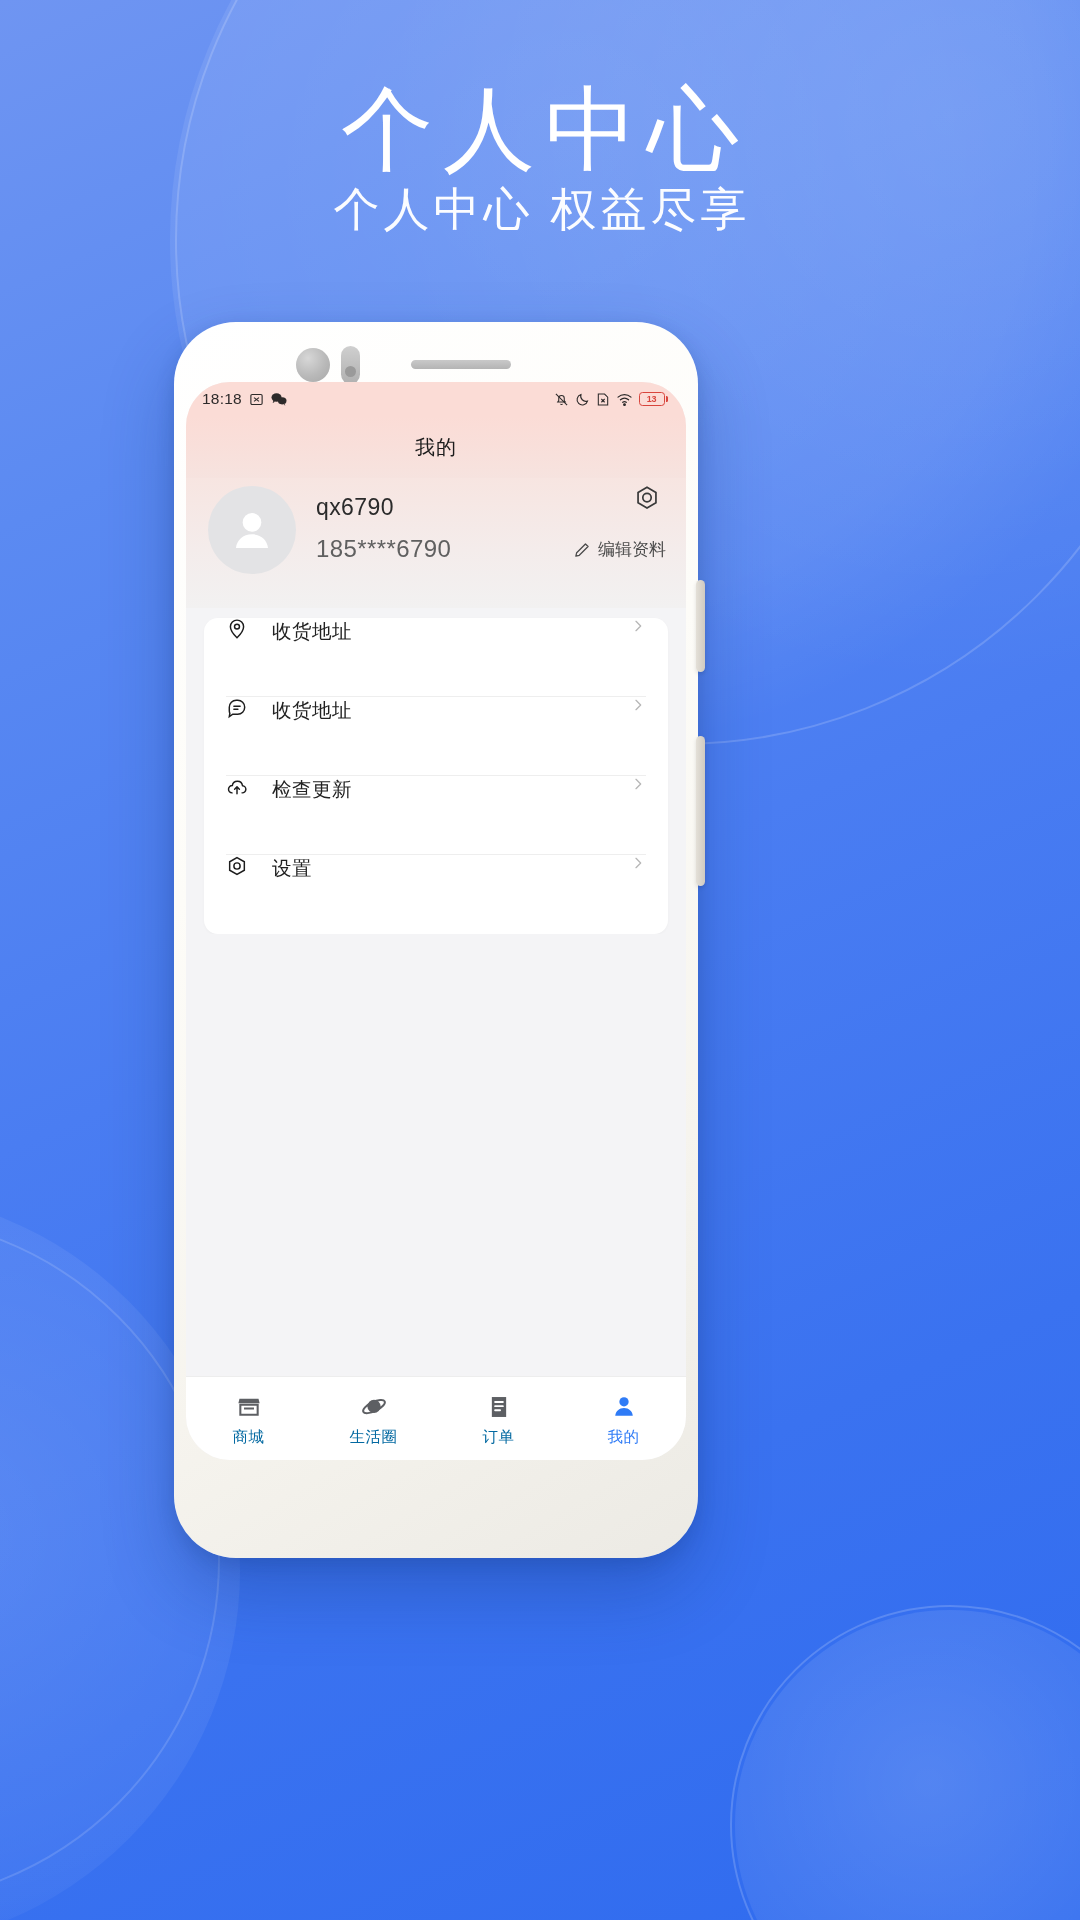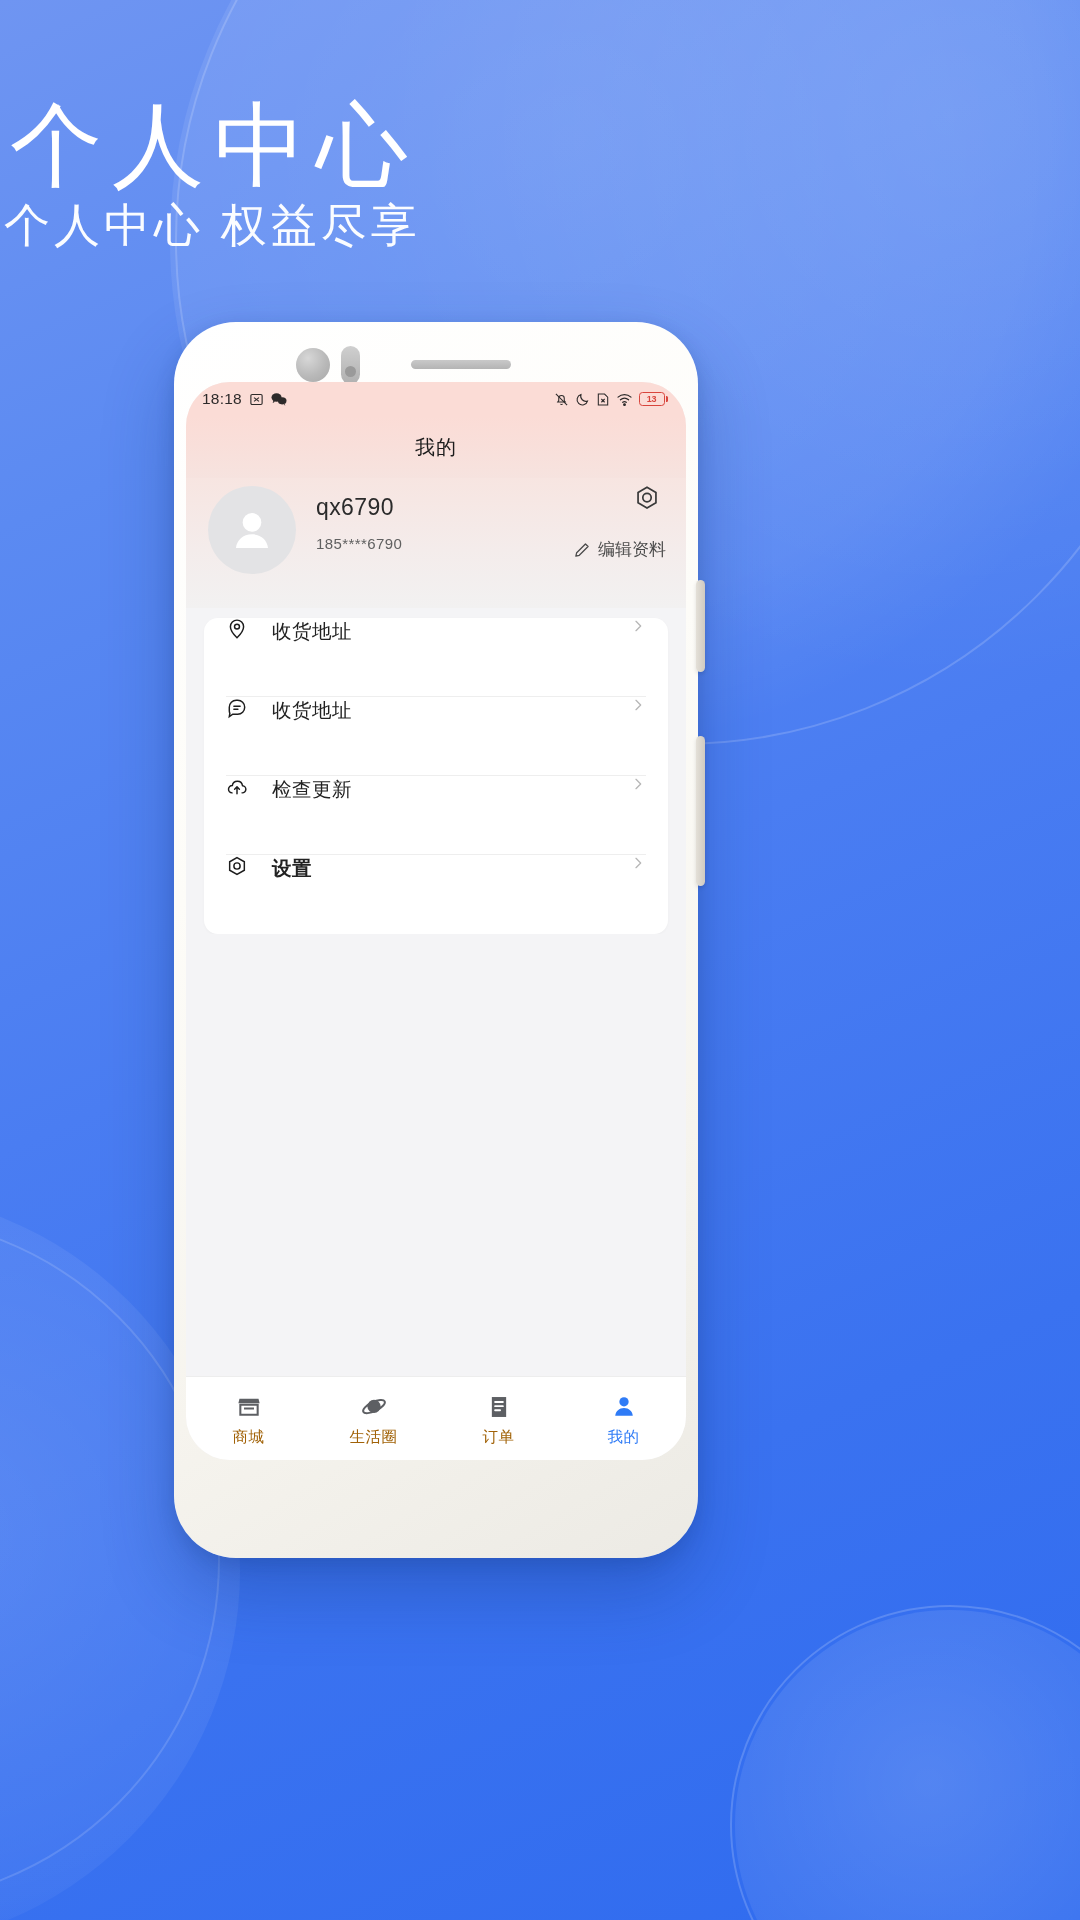--- a/index.html
+++ b/index.html
@@ -45,22 +45,22 @@
     width:430px;height:430px;left:735px;top:1610px;
     background:radial-gradient(circle at 45% 40%, rgba(255,255,255,0.16) 0%, rgba(255,255,255,0.07) 62%, rgba(255,255,255,0) 76%);
   }
   .deco-br-ring{
     width:440px;height:440px;left:730px;top:1605px;
     border:2px solid rgba(255,255,255,0.18);
   }
 
   
   #poster-head{
-    position:absolute; top:96px; left:0; width:1080px;
-    color:#fff; z-index:3;
+    position:absolute; top:80px; left:0; width:1080px;
+    text-align:center; color:#fff; z-index:3;
   }
   #poster-title{
     font-size:92px; line-height:1.08; letter-spacing:10px;
     font-weight:400; text-indent:10px;
   }
   #poster-sub{
     font-size:46px; letter-spacing:4px; font-weight:300; text-indent:4px;
     color:rgba(255,255,255,0.97);
   }
 
@@ -151,21 +151,21 @@
   }
   #avatar{
     width:88px;height:88px;border-radius:50%;
     background:#e3e3e5;
     display:flex;align-items:center;justify-content:center;
     flex:0 0 88px;
     margin-top:2px;
   }
   #profile-info{ margin-left:20px; padding-top:10px; flex:1; }
   #p-name{ font-size:23px;color:#2b2b2b;letter-spacing:0.4px; }
-  #p-phone{ font-size:15px;color:#606060;margin-top:14px;letter-spacing:0.4px; }
+  #p-phone{ font-size:24px;color:#606060;margin-top:14px;letter-spacing:0.4px; }
   #gear-corner{
     position:absolute; right:22px; top:4px;
     width:34px;height:34px;display:flex;align-items:center;justify-content:center;
   }
   #edit-profile{
     position:absolute; right:20px; top:60px;
     display:flex; align-items:center; gap:7px;
     font-size:17px;color:#4a4a4a;
   }
 
@@ -175,39 +175,39 @@
     padding:10px 18px 0 18px;
   }
   #menu-card{
     background:#fff; border-radius:14px; padding:0 22px;
     box-shadow:0 1px 3px rgba(0,0,0,0.03);
   }
   .menu-item{
     height:79px; display:flex; align-items:flex-start;
     border-bottom:1px solid #eeeeee; position:relative;
   }
-  .menu-item:last-child{ border-bottom:none;font-weight:bold; }
+  .menu-item:last-child{ border-bottom:none; }
   .mi-icon{ width:30px; display:flex; align-items:center; justify-content:flex-start; }
   .mi-label{ font-size:19.5px;color:#222;margin-left:16px;letter-spacing:0.5px; }
   .mi-chev{ margin-left:auto; }
 
   #spacer{ flex:1; background:#f4f4f6; }
 
   
   #tabbar{
     flex:0 0 84px; background:#ffffff;
     display:flex; align-items:center;
     border-top:1px solid #ededed;
     padding-bottom:4px;
   }
   .tab{
     flex:1; display:flex; flex-direction:column; align-items:center; gap:7px;
     padding-top:8px;
   }
-  .tab-label{ font-size:15.5px; color:#a16207; letter-spacing:0.5px; }
+  .tab-label{ font-size:15.5px; color:#0369a1; letter-spacing:0.5px; }
   .tab.active .tab-label{ color:#2f7bf6; }
 </style>
 </head>
 <body>
 
 <div id="poster">
   <div class="deco deco-top"></div>
   <div class="deco deco-ring"></div>
   <div class="deco deco-left"></div>
   <div class="deco deco-left-ring"></div>

